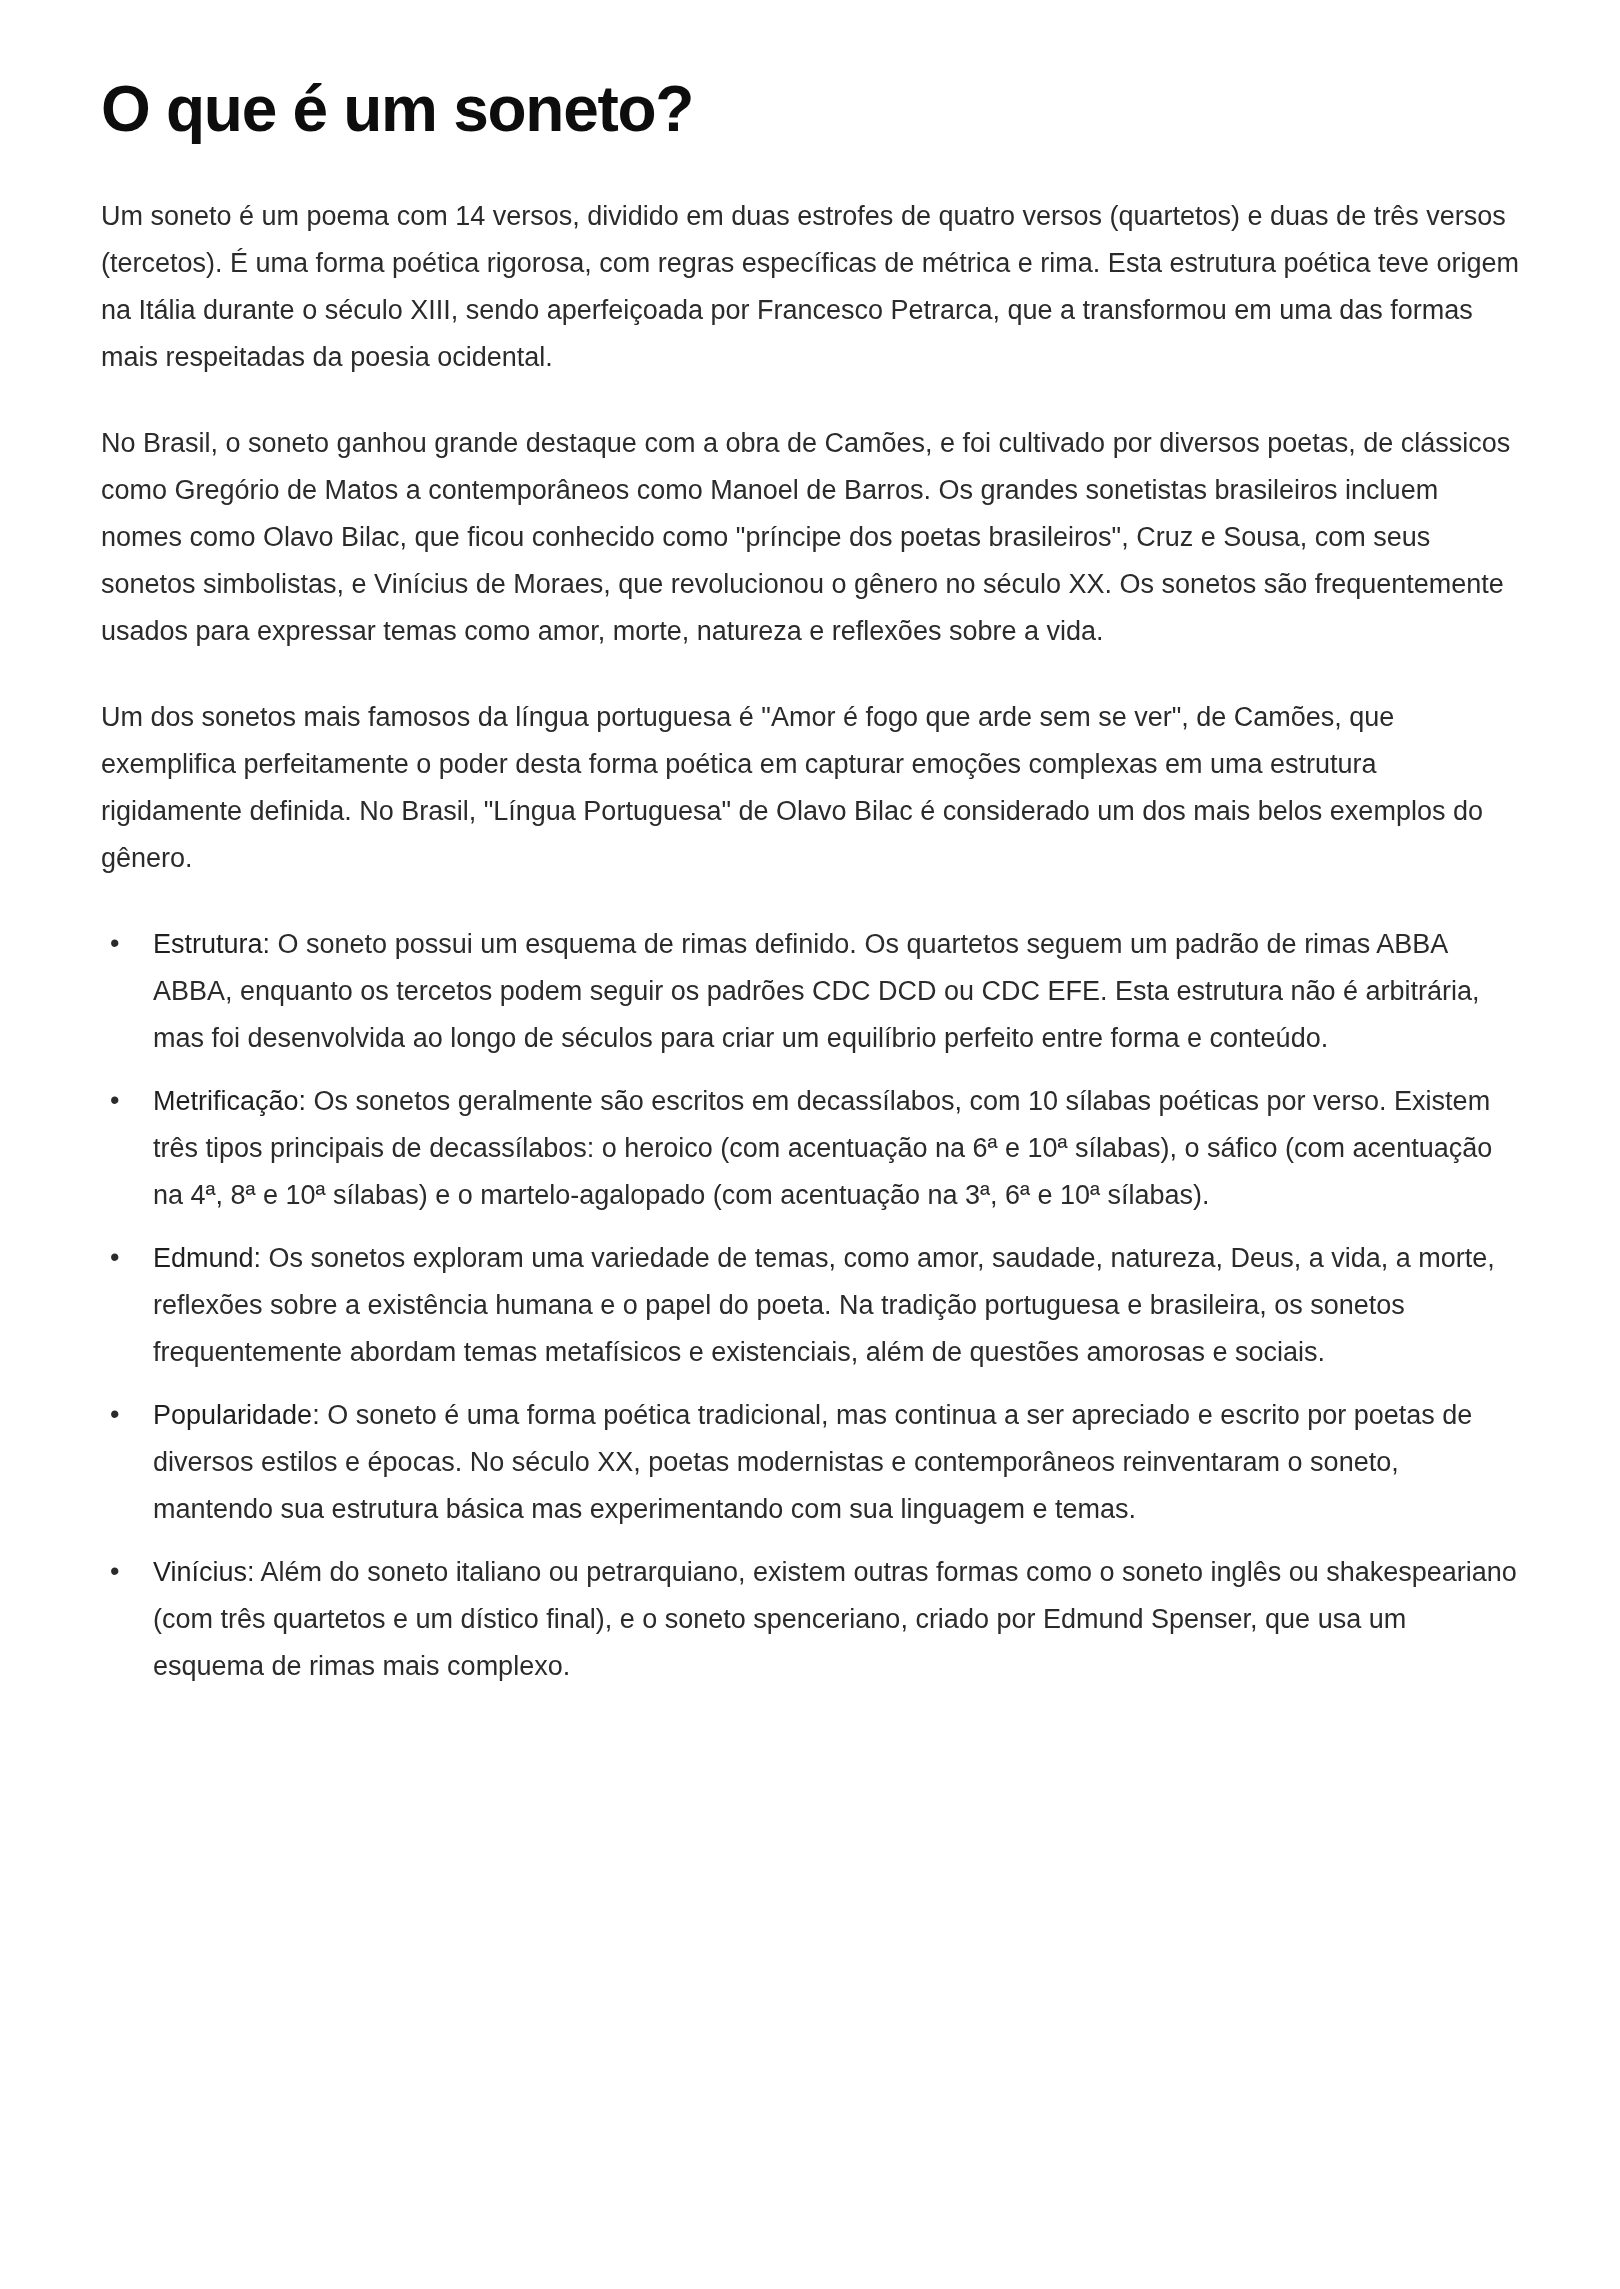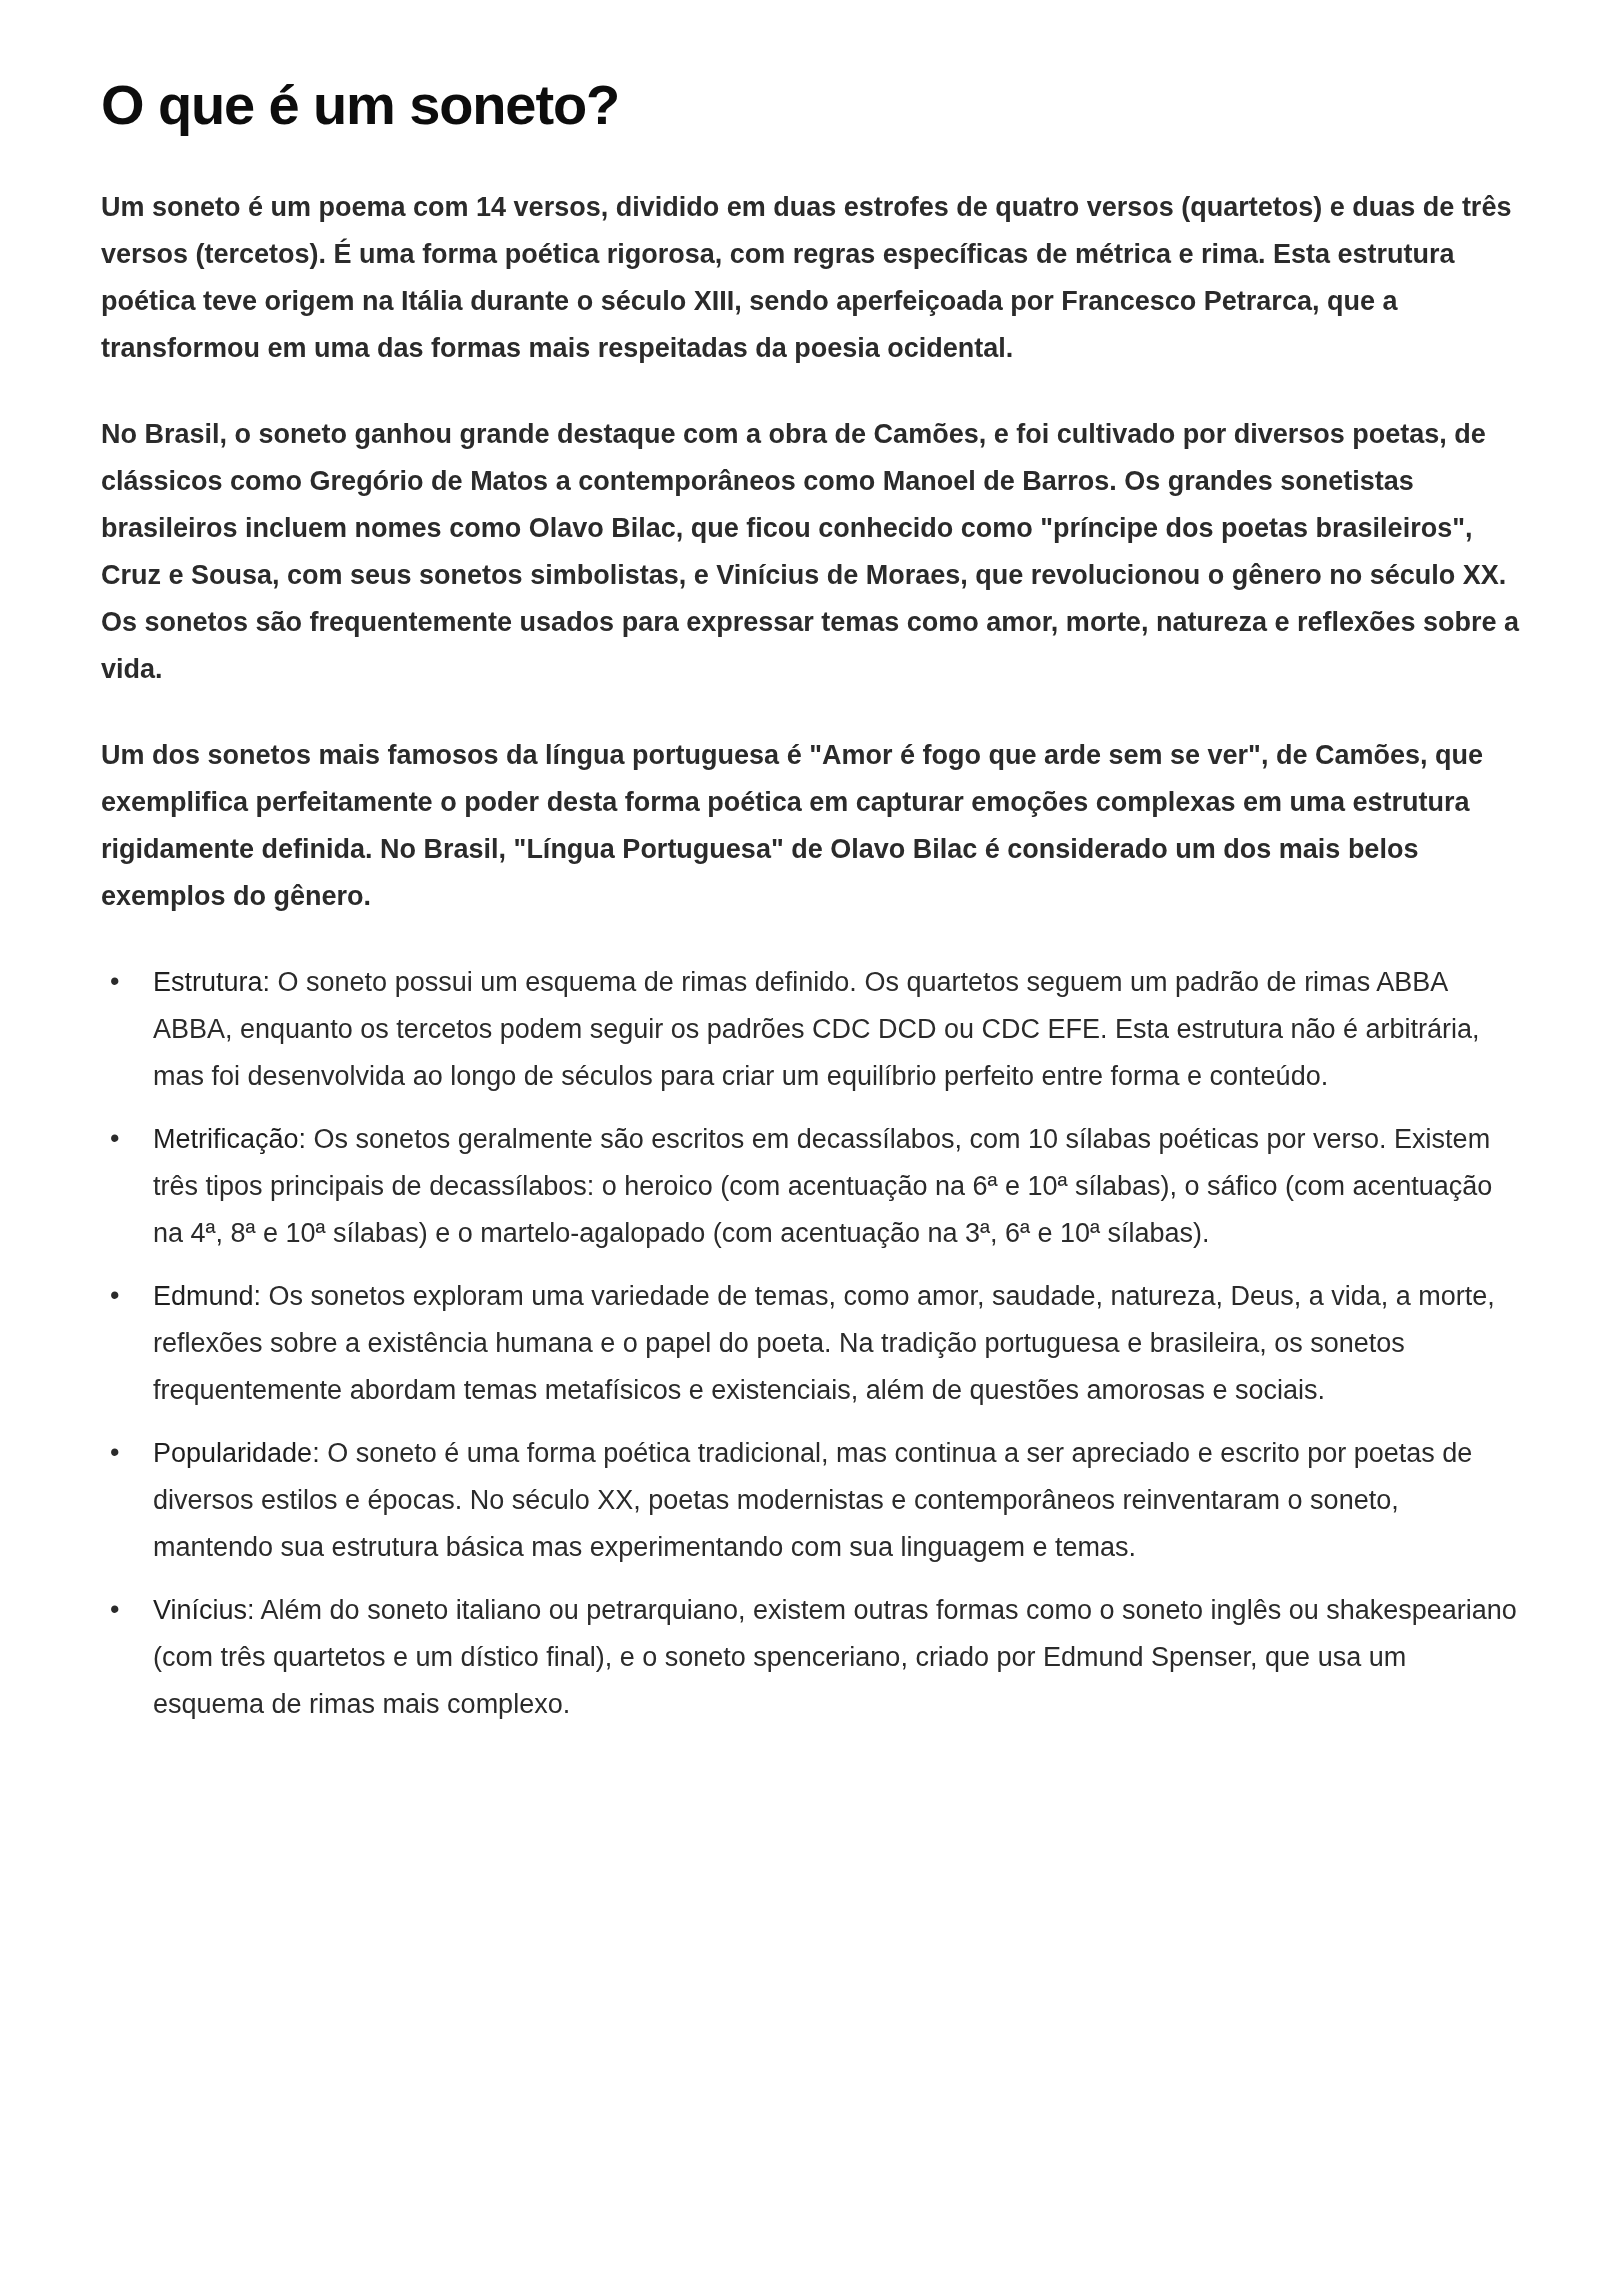--- a/index.html
+++ b/index.html
@@ -14,32 +14,32 @@
     color: #2b2b2b;
     -webkit-font-smoothing: antialiased;
   }
   .doc {
     box-sizing: border-box;
     width: 1620px;
     padding: 74px 99px 144px 101px;
   }
   .doc h1 {
     margin: 0 0 47px 0;
-    font-size: 56px;
+    font-size: 64px;
     line-height: 1.12;
     font-weight: 700;
     letter-spacing: -0.02em;
     color: #0d0d0d;
   }
   .doc p {
     margin: 0 0 39px 0;
     max-width: 1422px;
     font-size: 27px;
     line-height: 47px;
-    font-weight: 700;
+    font-weight: 400;
   }
   .doc ul {
     list-style: none;
     margin: 0 0 39px 0;
     padding: 0;
     max-width: 1422px;
   }
   .doc li {
     position: relative;
     padding-left: 52px;

